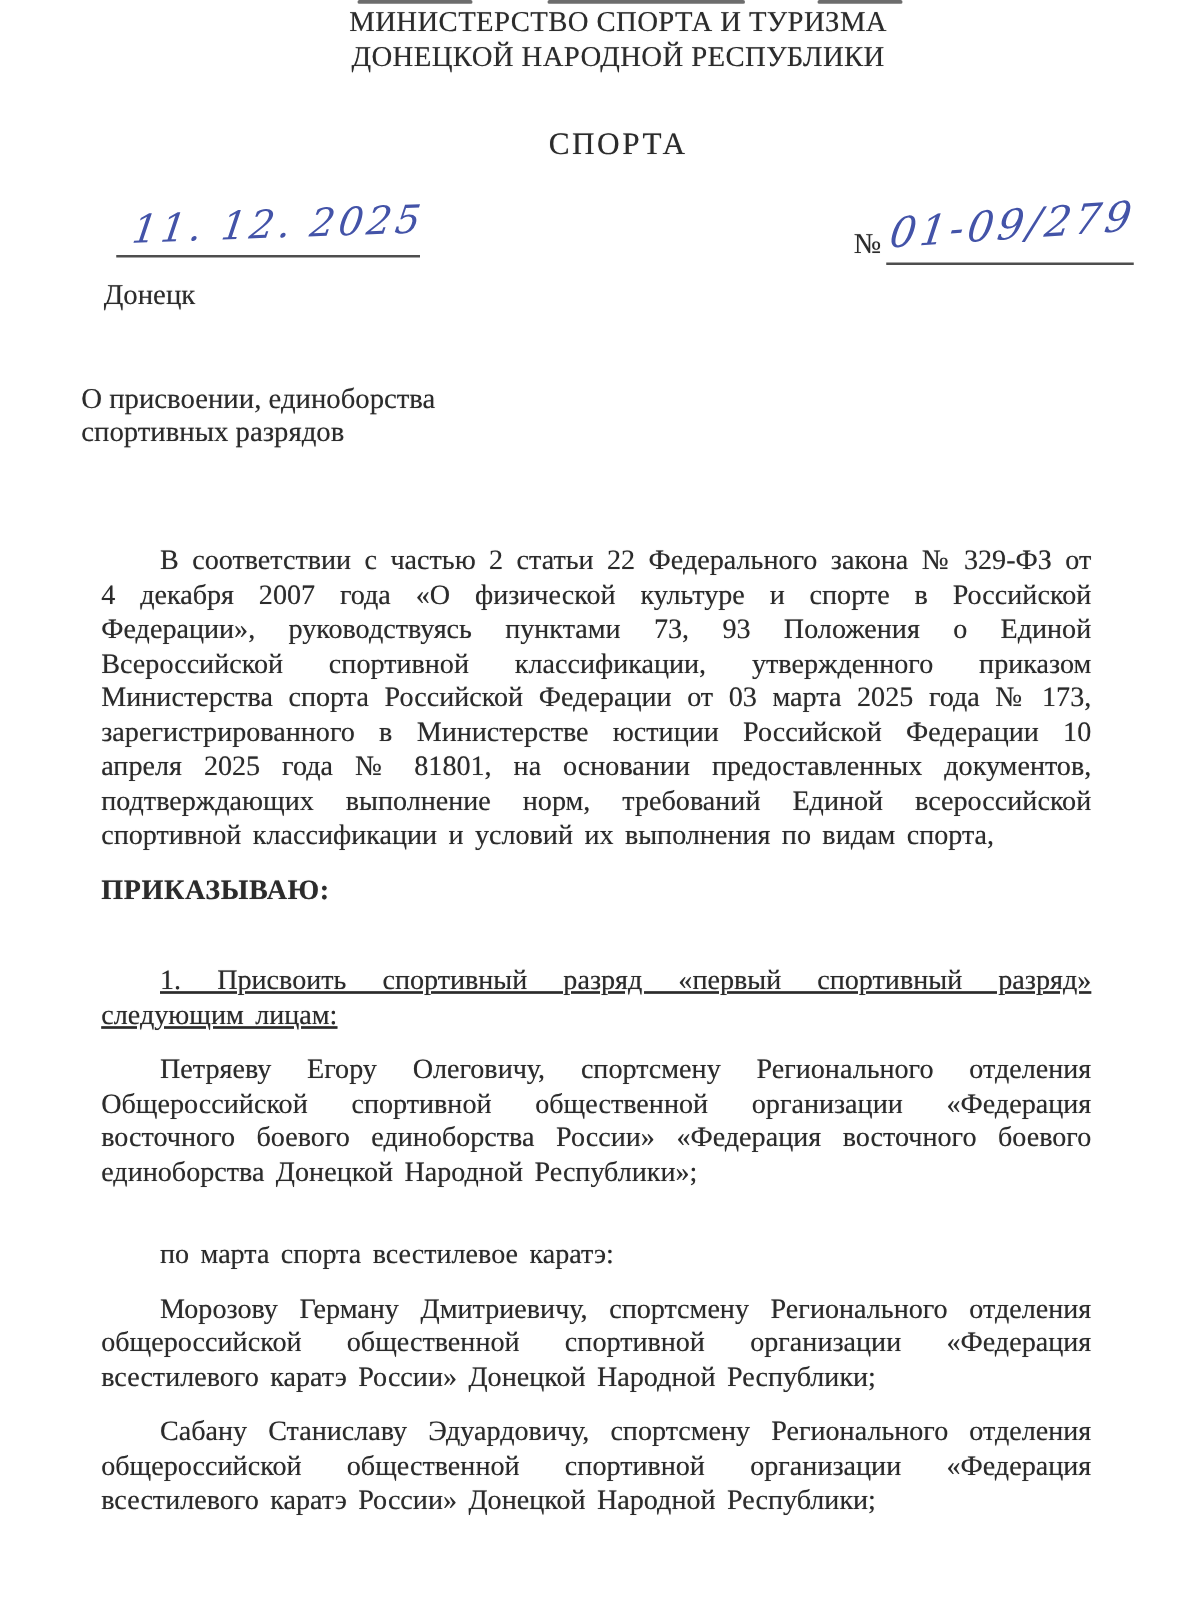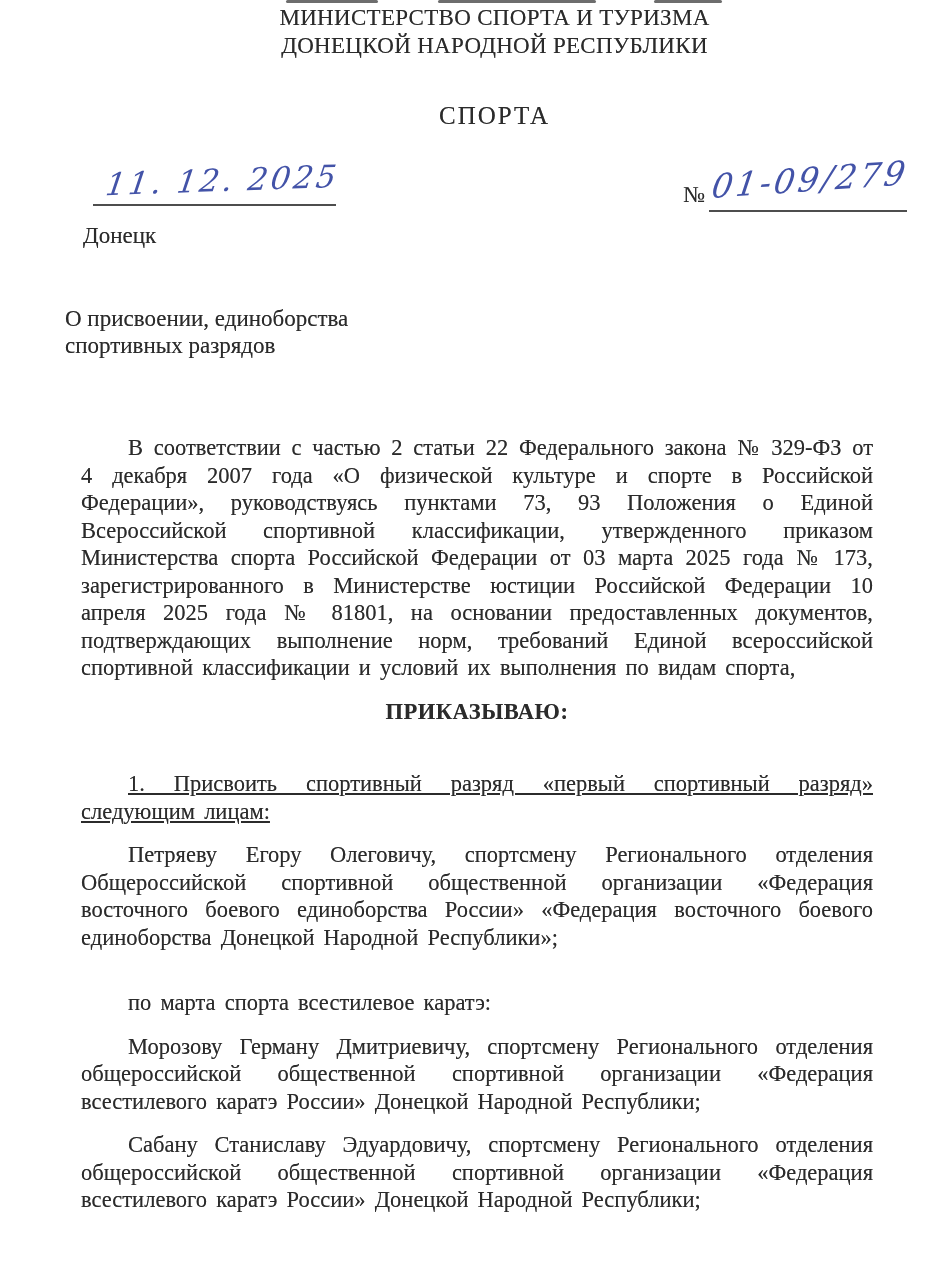--- a/index.html
+++ b/index.html
@@ -82,21 +82,21 @@
     position: absolute; left: 65px; top: 418px; width: 824px;
     font-size: 22.5px; line-height: 27.5px;
     text-align: justify;
     word-spacing: 3.5px;
   }
   .body-text p { margin: 16px; text-indent: 47px; }
   .order-word {
     font-weight: bold;
     text-indent: 0 !important;
     letter-spacing: 0.5px;
-    text-align: center;
+    text-align: left;
   }
   .item-intro { margin-top: 45px !important; text-decoration: underline; }
   .section-gap { margin-top: 38px !important; }
 </style>
 </head>
 <body>
 
 <div class="page" style="color: rgb(43, 43, 43); background: rgb(255, 255, 255);">
 
   <div class="scan-artifact a1"></div>

